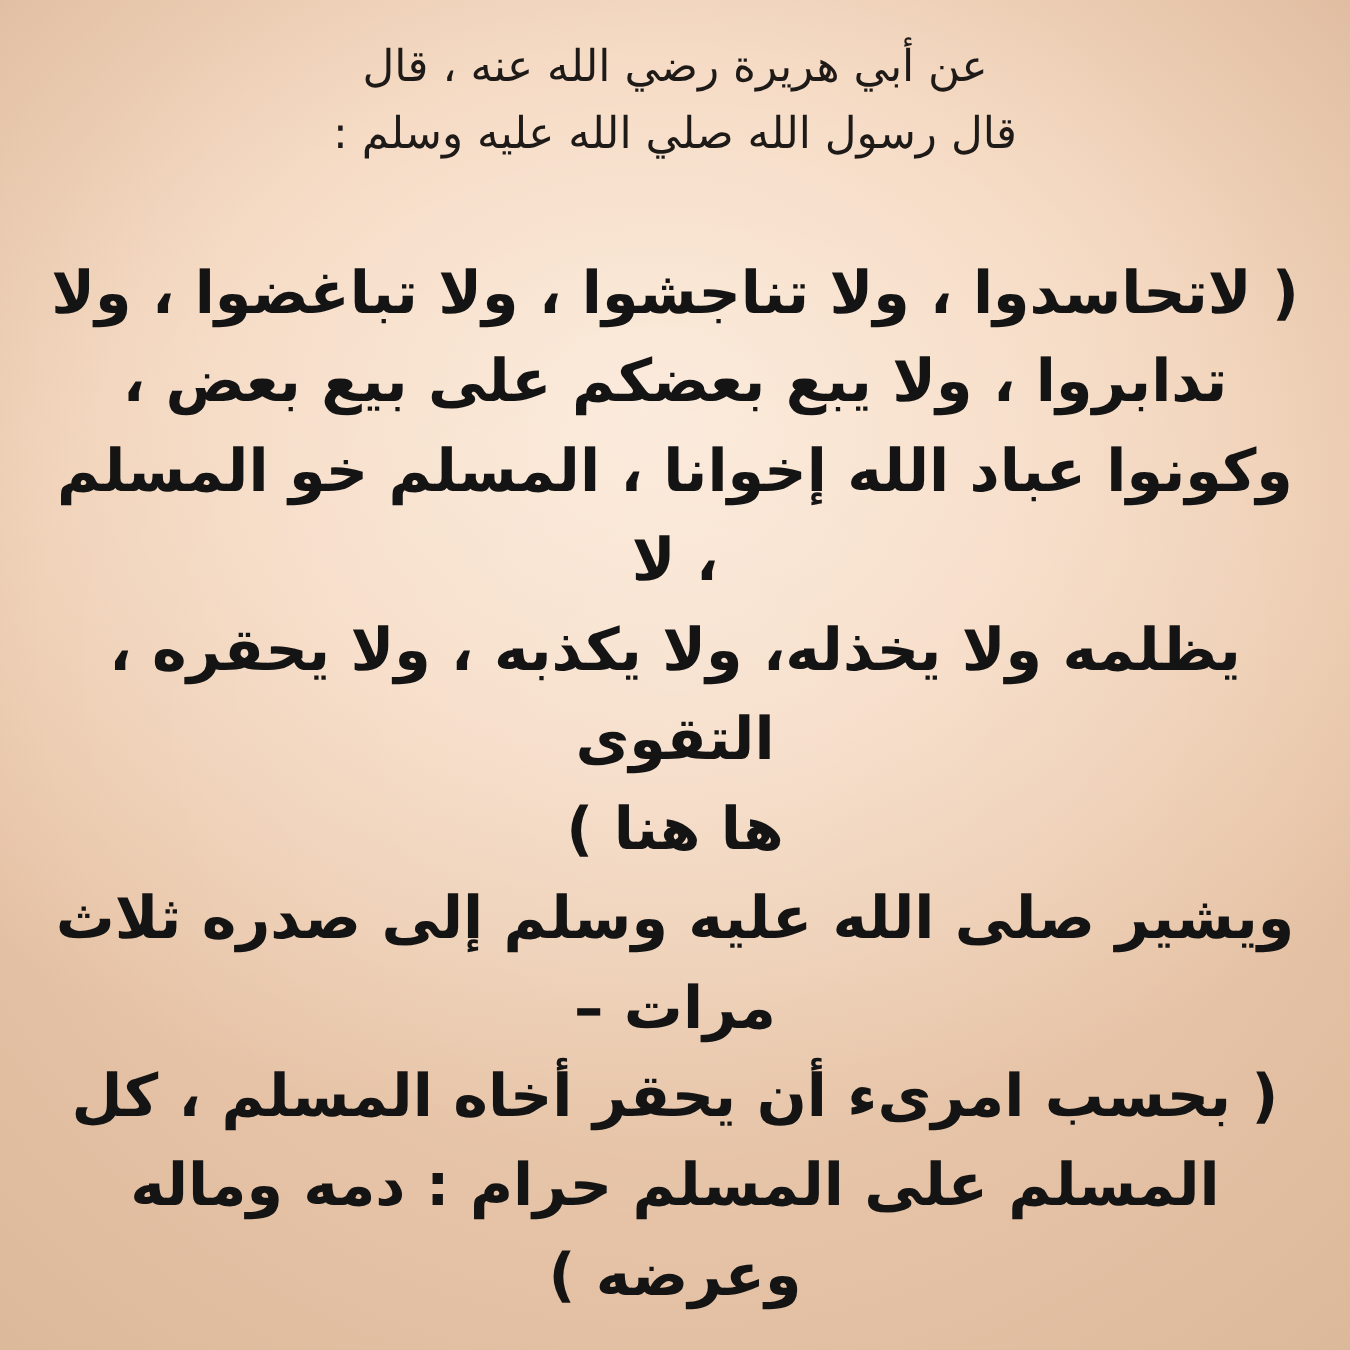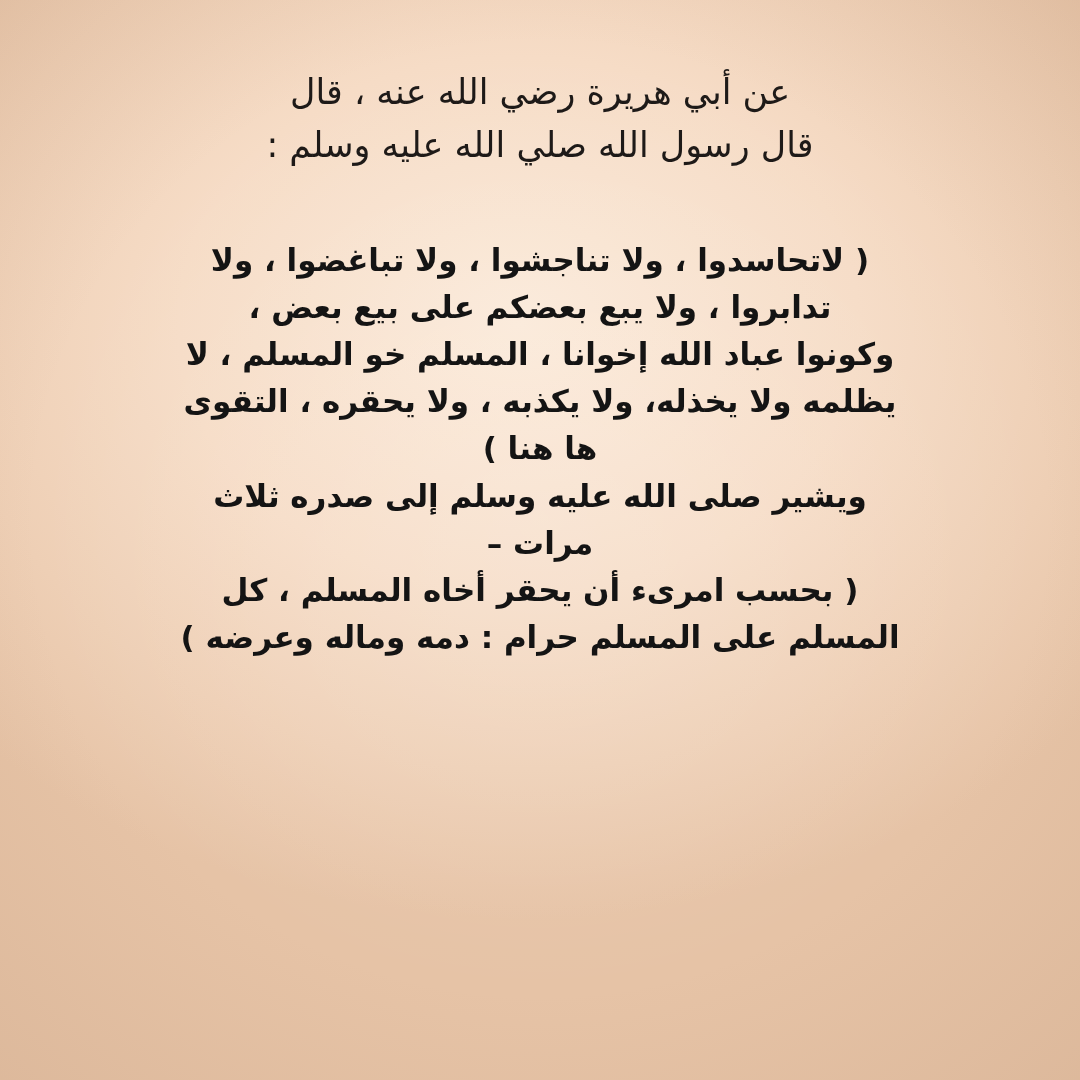--- a/index.html
+++ b/index.html
@@ -18,21 +18,21 @@
     height: 1080px;
     box-sizing: border-box;
     
     background:
       radial-gradient(ellipse 70% 55% at 48% 30%, #fbe9d8 0%, #f6dcc6 45%, #eecfb5 75%, #e6c3a6 100%),
       linear-gradient(160deg, #f1d6bd 0%, #f7e2cd 35%, #edcdb0 70%, #e3bfa1 100%);
     display: flex;
     flex-direction: column;
     align-items: flex-end;
     justify-content: flex-start;
-    padding: 66px 34px 20px 34px;
+    padding: 28px 34px 20px 34px;
   }
   .page::before {
     
     content: "";
     position: absolute;
     inset: 0;
     background: radial-gradient(ellipse 85% 80% at 50% 48%, rgba(255,255,255,0.18) 0%, rgba(255,255,255,0) 55%, rgba(168,126,94,0.20) 100%);
     pointer-events: none;
   }
   .content {
@@ -47,21 +47,21 @@
     line-height: 1.5;
     font-weight: 400;
     color: #1e1a18;
     margin: 0 0 6px 0;
     white-space: pre-line;
   }
   .spacer {
     height: 60px;
   }
   .hadith {
-    font-size: 31px;
+    font-size: 47px;
     line-height: 1.52;
     font-weight: 700;
     color: #141414;
     margin: 0;
     white-space: pre-line;
     letter-spacing: 0px;
   }
   .source {
     margin-top: 14px;
     font-size: 30px;

